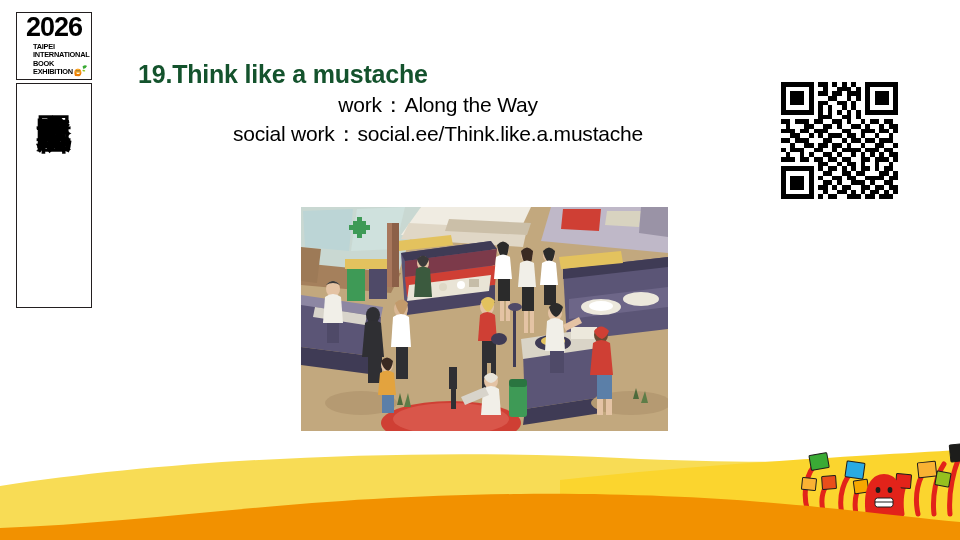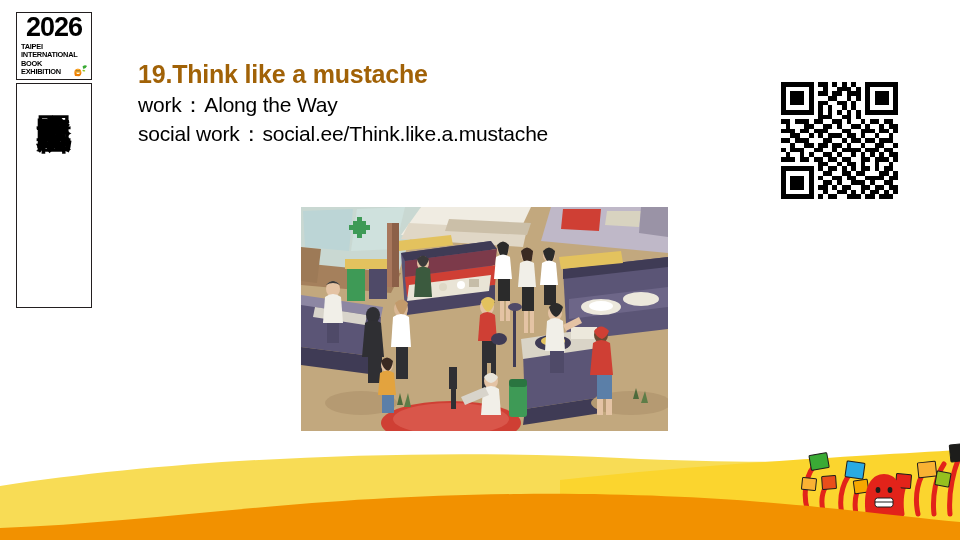--- a/index.html
+++ b/index.html
@@ -39,21 +39,21 @@
     font-size: 27px;
     line-height: 27px;
     letter-spacing: -1px;
     color: #000000;
     text-align: center;
     font-stretch: condensed;
     transform: scaleX(1.0);
   }
   .logo-eng-box {
     border-top: 1px solid #231f20;
-    padding: 2px 3px 3px 4px;
+    padding: 2px 3px 3px 16px;
     position: relative;
   }
   .logo-eng {
     font-family: "Liberation Sans", sans-serif;
     font-weight: bold;
     font-size: 7.4px;
     line-height: 8.3px;
     letter-spacing: -0.25px;
     color: #000000;
     white-space: pre-line;
@@ -89,33 +89,34 @@
     position: absolute;
     left: 138px;
     top: 58px;
     width: 600px;
   }
   .title {
     font-family: "Liberation Sans", sans-serif;
     font-weight: bold;
     font-size: 25px;
     line-height: 32px;
-    color: #a16207;
+    color: #14532d;
     margin: 0;
     letter-spacing: -0.2px;
   }
   .meta {
     font-family: "Liberation Sans", sans-serif;
     font-weight: normal;
     font-size: 21px;
     line-height: 29px;
     color: #000000;
     margin: 0;
     letter-spacing: -0.2px;
     white-space: nowrap;
+    text-align: center;
   }
   .meta-label { }
   .meta-colon {
     display: inline-block;
     padding: 0 1px;
   }
 
   
   #qr {
     position: absolute;

